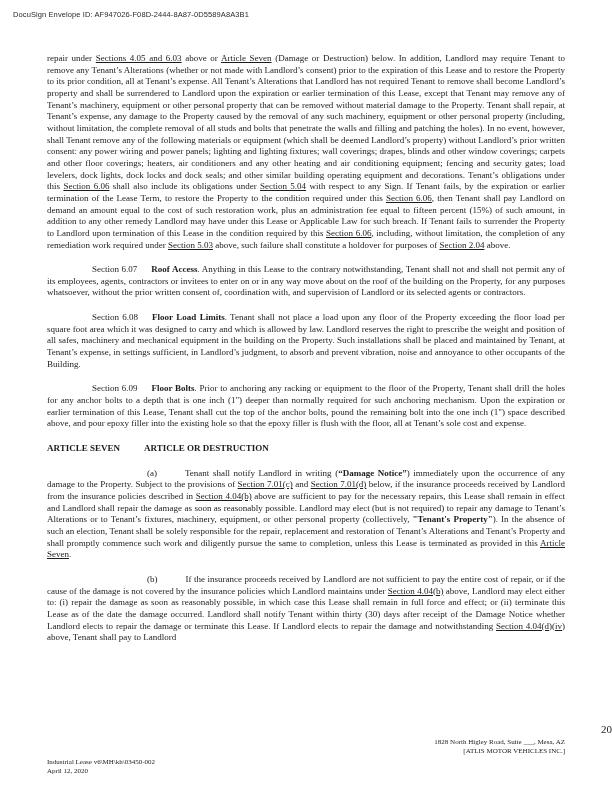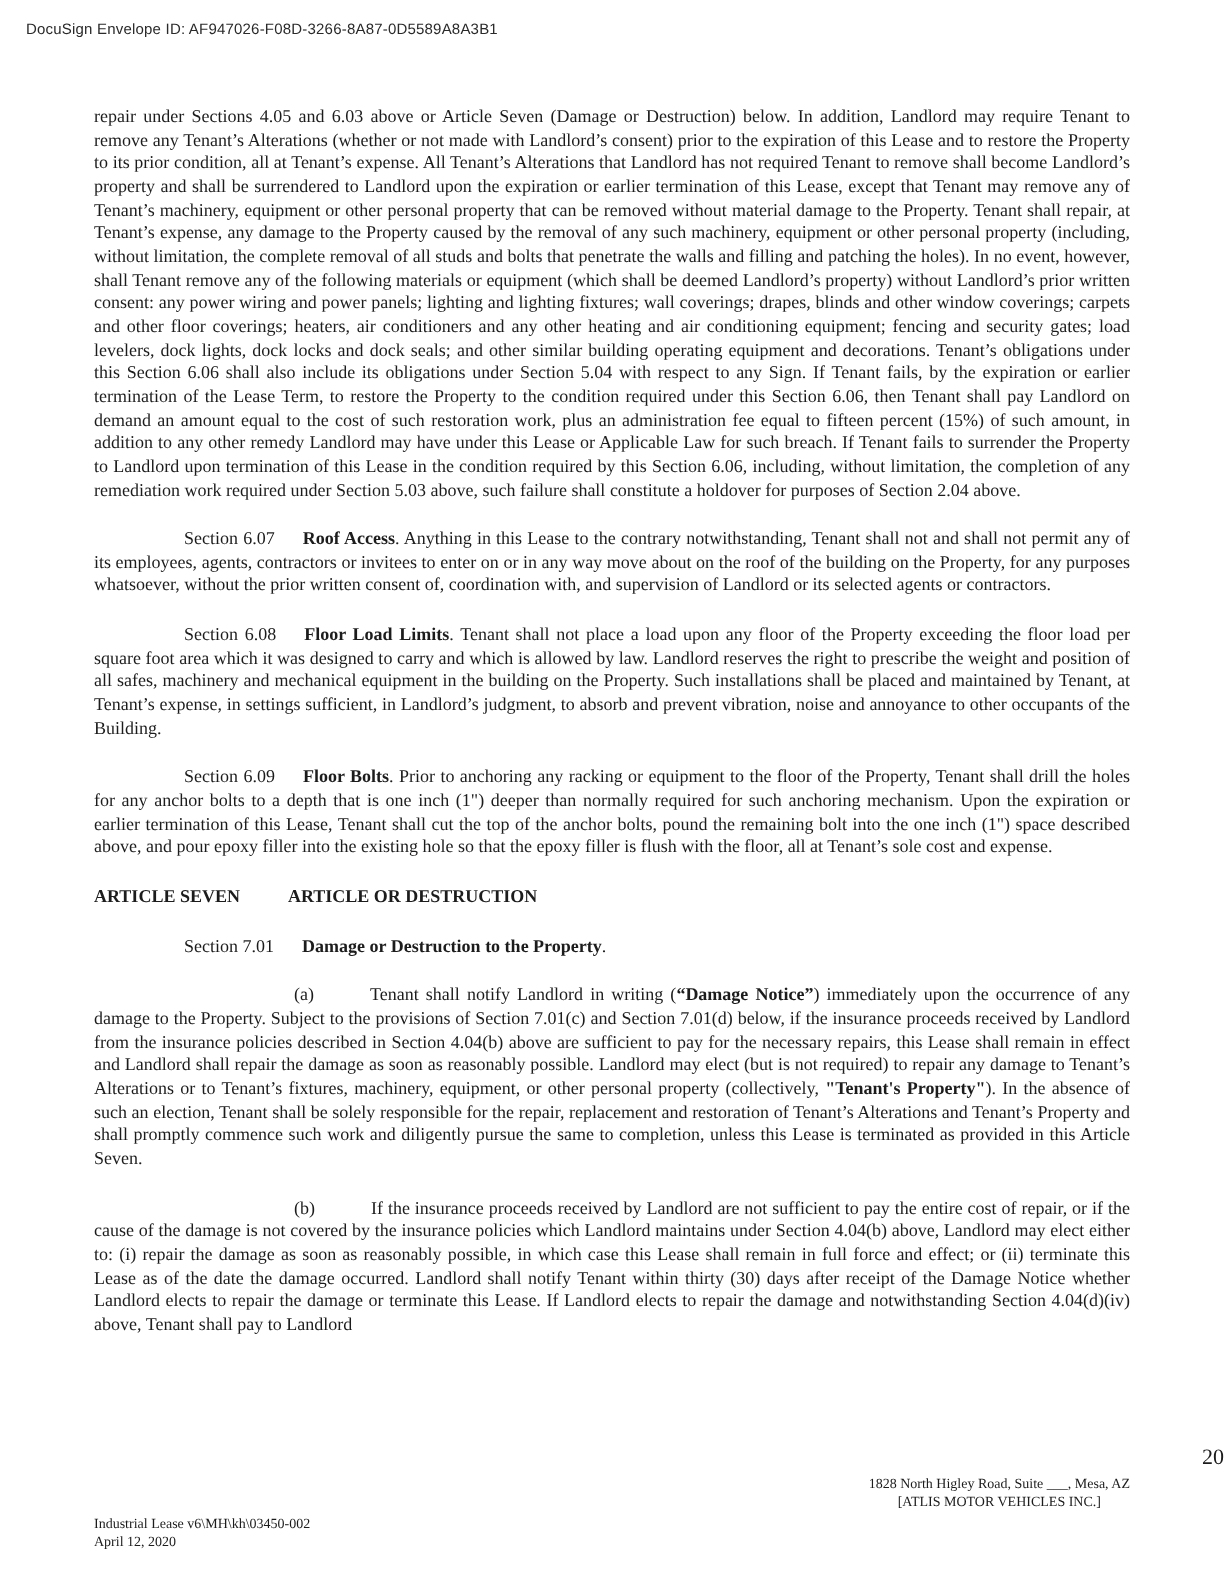--- a/index.html
+++ b/index.html
@@ -18,48 +18,47 @@
   }
   .doc-body {
     position: absolute; top: 53px; left: 47px; width: 518px;
     font-size: 9px; line-height: 11.65px;
     text-align: justify;
   }
   .doc-body p.block { margin: 0 0 13px 0; }
   .doc-body p.block:last-child { margin-bottom: 10px; }
   .tab { display: inline-block; height: 1px; }
   .run-b { font-weight: bold; }
-  .run-u { }
+  .run-u { text-decoration: underline; }
   .footer-left {
     position: absolute; left: 47px; top: 738px;
     font-size: 7px; line-height: 9px; text-align: left; margin-top: 20px;
   }
   .footer-right {
     position: absolute; right: 47px; top: 738px;
-    font-size: 7px; line-height: 9px; text-align: center;
+    font-size: 7px; line-height: 9px; text-align: right;
   }
   .page-number {
     position: absolute; top: 723px; left: 0; width: 100%;
     text-align: right; font-size: 11px;
   }
 </style>
 </head>
 <body>
 
 <div class="page">
 
-  <div class="docusign-header">DocuSign Envelope ID: AF947026-F08D-3266-8A87-0D5589A8A3B1</div>
+  <div class="docusign-header">DocuSign Envelope ID: AF947026-F08D-2444-8A87-0D5589A8A3B1</div>
 
   <main class="doc-body" id="doc-body">
       <p class="block"><span>repair under </span><span class="run-u">Sections 4.05 and 6.03</span><span> above or </span><span class="run-u">Article Seven</span><span> (Damage or Destruction) below.  In addition, Landlord may require Tenant to remove any Tenant’s Alterations (whether or not made with Landlord’s consent) prior to the expiration of this Lease and to restore the Property to its prior condition, all at Tenant’s expense.  All Tenant’s Alterations that Landlord has not required Tenant to remove shall become Landlord’s property and shall be surrendered to Landlord upon the expiration or earlier termination of this Lease, except that Tenant may remove any of Tenant’s machinery, equipment or other personal property that can be removed without material damage to the Property.  Tenant shall repair, at Tenant’s expense, any damage to the Property caused by the removal of any such machinery, equipment or other personal property (including, without limitation, the complete removal of all studs and bolts that penetrate the walls and filling and patching the holes).  In no event, however, shall Tenant remove any of the following materials or equipment (which shall be deemed Landlord’s property) without Landlord’s prior written consent: any power wiring and power panels; lighting and lighting fixtures; wall coverings; drapes, blinds and other window coverings; carpets and other floor coverings; heaters, air conditioners and any other heating and air conditioning equipment; fencing and security gates; load levelers, dock lights, dock locks and dock seals; and other similar building operating equipment and decorations.  Tenant’s obligations under this </span><span class="run-u">Section 6.06</span><span> shall also include its obligations under </span><span class="run-u">Section 5.04</span><span> with respect to any Sign.  If Tenant fails, by the expiration or earlier termination of the Lease Term, to restore the Property to the condition required under this </span><span class="run-u">Section 6.06</span><span>, then Tenant shall pay Landlord on demand an amount equal to the cost of such restoration work, plus an administration fee equal to fifteen percent (15%) of such amount, in addition to any other remedy Landlord may have under this Lease or Applicable Law for such breach. If Tenant fails to surrender the Property to Landlord upon termination of this Lease in the condition required by this </span><span class="run-u">Section 6.06</span><span>, including, without limitation, the completion of any remediation work required under </span><span class="run-u">Section 5.03</span><span> above, such failure shall constitute a holdover for purposes of </span><span class="run-u">Section 2.04</span><span> above.</span></p>
       <p class="block" style="text-indent: 45px;"><span>Section 6.07</span><span class="tab" style="width: 14px;"></span><span class="run-b">Roof Access</span><span>.  Anything in this Lease to the contrary notwithstanding, Tenant shall not and shall not permit any of its employees, agents, contractors or invitees to enter on or in any way move about on the roof of the building on the Property, for any purposes whatsoever, without the prior written consent of, coordination with, and supervision of Landlord or its selected agents or contractors.</span></p>
       <p class="block" style="text-indent: 45px;"><span>Section 6.08</span><span class="tab" style="width: 14px;"></span><span class="run-b">Floor Load Limits</span><span>.  Tenant shall not place a load upon any floor of the Property exceeding the floor load per square foot area which it was designed to carry and which is allowed by law.  Landlord reserves the right to prescribe the weight and position of all safes, machinery and mechanical equipment in the building on the Property.  Such installations shall be placed and maintained by Tenant, at Tenant’s expense, in settings sufficient, in Landlord’s judgment, to absorb and prevent vibration, noise and annoyance to other occupants of the Building.</span></p>
       <p class="block" style="text-indent: 45px;"><span>Section 6.09</span><span class="tab" style="width: 14px;"></span><span class="run-b">Floor Bolts</span><span>.  Prior to anchoring any racking or equipment to the floor of the Property, Tenant shall drill the holes for any anchor bolts to a depth that is one inch (1") deeper than normally required for such anchoring mechanism.  Upon the expiration or earlier termination of this Lease, Tenant shall cut the top of the anchor bolts, pound the remaining bolt into the one inch (1") space described above, and pour epoxy filler into the existing hole so that the epoxy filler is flush with the floor, all at Tenant’s sole cost and expense.</span></p>
       <p class="block"><span class="run-b">ARTICLE SEVEN</span><span class="tab" style="width: 24px;"></span><span class="run-b">ARTICLE OR DESTRUCTION</span></p>
-      <p class="block" style="text-indent: 45px;"><span>Section 7.01</span><span class="tab" style="width: 14px;"></span><span class="run-b">Damage or Destruction to the Property</span><span>.</span></p>
       <p class="block" style="text-indent: 100px;"><span>(a)</span><span class="tab" style="width: 28px;"></span><span>Tenant shall notify Landlord in writing (</span><span class="run-b">“Damage Notice”</span><span>) immediately upon the occurrence of any damage to the Property.  Subject to the provisions of </span><span class="run-u">Section 7.01(c)</span><span> and </span><span class="run-u">Section 7.01(d)</span><span> below, if the insurance proceeds received by Landlord from the insurance policies described in </span><span class="run-u">Section 4.04(b)</span><span> above are sufficient to pay for the necessary repairs, this Lease shall remain in effect and Landlord shall repair the damage as soon as reasonably possible. Landlord may elect (but is not required) to repair any damage to Tenant’s Alterations or to Tenant’s fixtures, machinery, equipment, or other personal property (collectively, </span><span class="run-b">"Tenant's Property"</span><span>).  In the absence of such an election, Tenant shall be solely responsible for the repair, replacement and restoration of Tenant’s Alterations and Tenant’s Property and shall promptly commence such work and diligently pursue the same to completion, unless this Lease is terminated as provided in this </span><span class="run-u">Article Seven</span><span>.</span></p>
       <p class="block" style="text-indent: 100px;"><span>(b)</span><span class="tab" style="width: 28px;"></span><span>If the insurance proceeds received by Landlord are not sufficient to pay the entire cost of repair, or if the cause of the damage is not covered by the insurance policies which Landlord maintains under </span><span class="run-u">Section 4.04(b)</span><span> above, Landlord may elect either to:  (i) repair the damage as soon as reasonably possible, in which case this Lease shall remain in full force and effect; or (ii) terminate this Lease as of the date the damage occurred.  Landlord shall notify Tenant within thirty (30) days after receipt of the Damage Notice whether Landlord elects to repair the damage or terminate this Lease.  If Landlord elects to repair the damage and notwithstanding </span><span class="run-u">Section 4.04(d)(iv)</span><span> above, Tenant shall pay to Landlord</span></p>
     </main>
 
   <div class="footer-left">
     <div>Industrial Lease v6\MH\kh\03450-002</div>
     <div>April 12, 2020</div>
   </div>
 
   <div class="footer-right">

